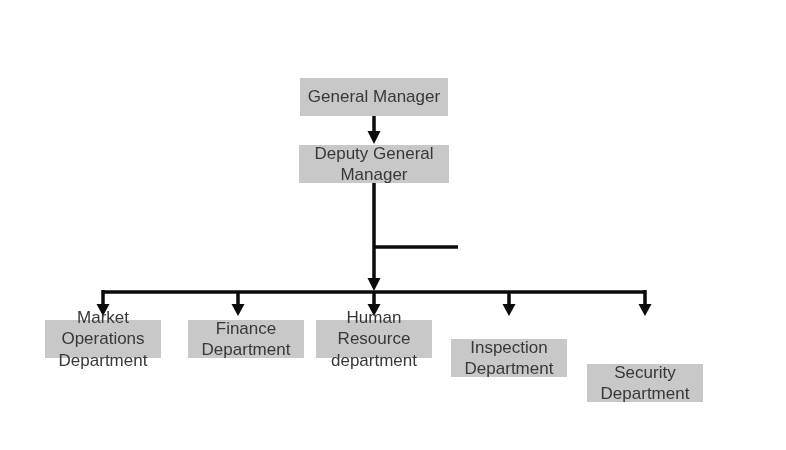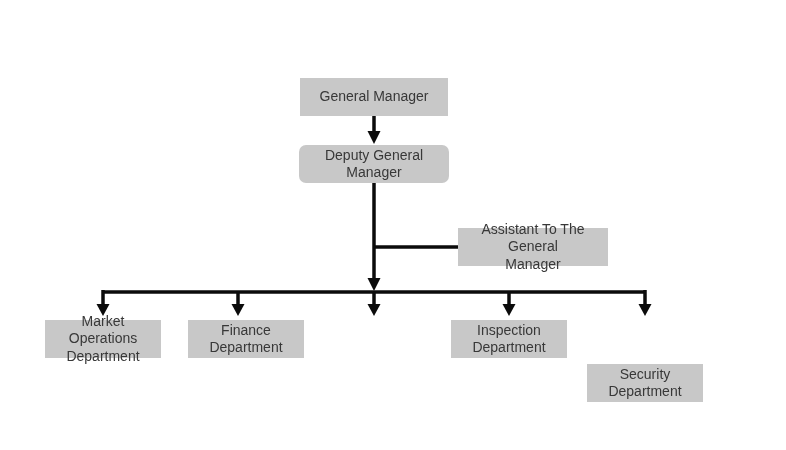--- a/index.html
+++ b/index.html
@@ -23,36 +23,36 @@
     height: 450px;
   }
   .node {
     position: absolute;
     background: #c8c8c8;
     color: #383838;
     display: flex;
     align-items: center;
     justify-content: center;
     text-align: center;
-    font-size: 14px;
+    font-size: 17px;
     line-height: 1.25;
     box-sizing: border-box;
     padding: 1px 2px;
   }
   .node .label {
     white-space: pre-line;
   }
   .node-gm       { left: 300px; top: 78px;  width: 148px; height: 38px; }
-  .node-deputy   { left: 299px; top: 145px; width: 150px; height: 38px; border-radius: 7px; }
+  .node-deputy   { left: 299px; top: 145px; width: 150px; height: 38px; }
   .node-assist   { left: 458px; top: 228px; width: 150px; height: 38px; }
   .node-dept     { top: 320px; width: 116px; height: 38px; }
   .node-market   { left: 45px; }
   .node-finance  { left: 188px; }
   .node-hr       { left: 316px; }
-  .node-inspect  { left: 451px; }
+  .node-inspect  { left: 451px; margin-top: 19px; }
   .node-security { left: 587px; margin-top: 44px; }
 </style>
 </head>
 <body>
 
 <div class="canvas">
 
   <svg class="connectors" viewBox="0 0 786 450" stroke="#0b0b0b" fill="#0b0b0b" stroke-width="3.5">
 
     <g>
@@ -96,35 +96,35 @@
   </svg>
 
   <div class="node node-gm">
     <span class="label">General Manager</span>
   </div>
 
   <div class="node node-deputy">
     <span class="label">Deputy General Manager</span>
   </div>
 
-  <div class="node node-assist">
-    <span class="label">Assistant To The General
-Manager</span>
-  </div>
 
   <div class="node node-dept node-market">
     <span class="label">Market Operations
 Department</span>
   </div>
 
   <div class="node node-dept node-finance">
     <span class="label">Finance
 Department</span>
   </div>
 
+  <div class="node node-dept node-hr">
+    <span class="label">Human Resource
+department</span>
+  </div>
 
   <div class="node node-dept node-inspect">
     <span class="label">Inspection
 Department</span>
   </div>
 
   <div class="node node-dept node-security">
     <span class="label">Security
 Department</span>
   </div>

